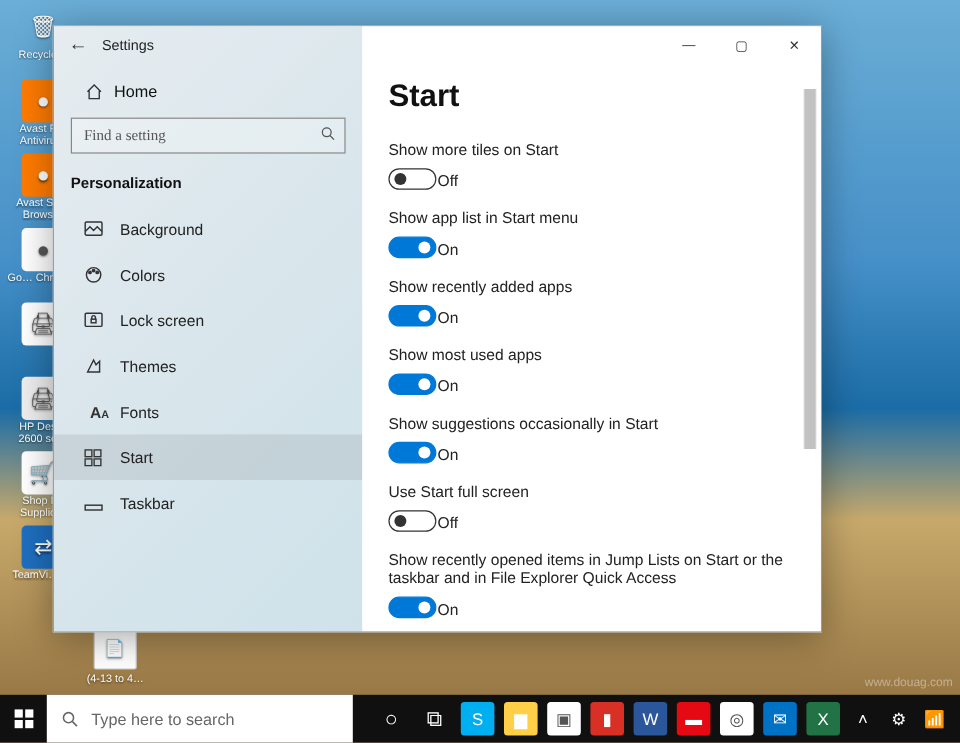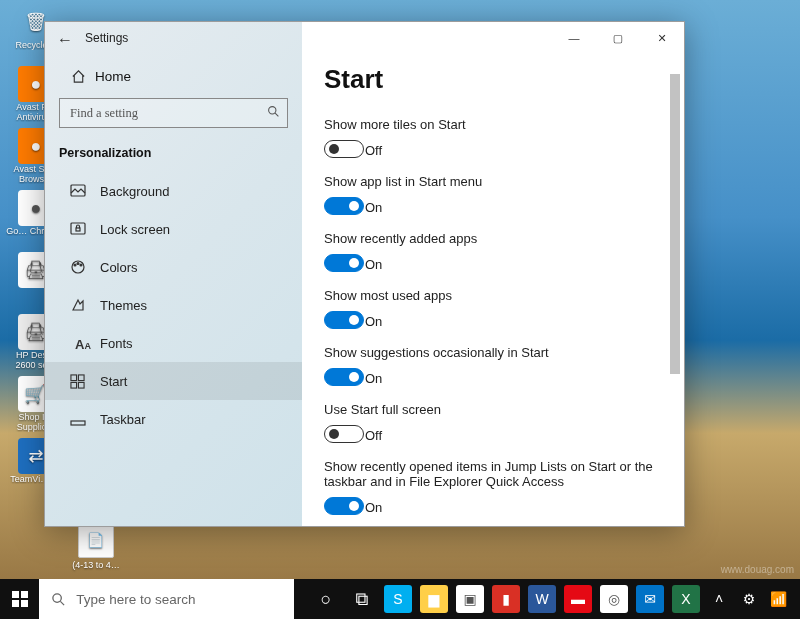--- a/index.html
+++ b/index.html
@@ -170,37 +170,37 @@
               <svg width="16" height="16" viewBox="0 0 16 16" stroke="#333" fill="none" stroke-width="1.2">
                 <rect x="1" y="2" width="14" height="11" rx="1"></rect>
                 <path d="M1 10 L5 6 L8 9 L11 6 L15 10"></path>
               </svg>
             </span>
             <span>Background</span>
           </div>
           <div class="nav-item">
             <span class="icn">
               <svg width="16" height="16" viewBox="0 0 16 16" stroke="#333" fill="none" stroke-width="1.2">
-                <rect x="1" y="2" width="14" height="11" rx="1"></rect>
-                <rect x="6" y="7" width="4" height="3"></rect>
-                <path d="M6.5 7 V5.5 a1.5 1.5 0 0 1 3 0 V7"></path>
-              </svg>
-            </span>
-            <span>Lock screen</span>
-          </div>
-          <div class="nav-item">
-            <span class="icn">
-              <svg width="16" height="16" viewBox="0 0 16 16" stroke="#333" fill="none" stroke-width="1.2">
                 <circle cx="8" cy="8" r="6"></circle>
                 <circle cx="5" cy="6" r="1" fill="#333"></circle>
                 <circle cx="8" cy="4.5" r="1" fill="#333"></circle>
                 <circle cx="11" cy="6" r="1" fill="#333"></circle>
               </svg>
             </span>
             <span>Colors</span>
+          </div>
+          <div class="nav-item">
+            <span class="icn">
+              <svg width="16" height="16" viewBox="0 0 16 16" stroke="#333" fill="none" stroke-width="1.2">
+                <rect x="1" y="2" width="14" height="11" rx="1"></rect>
+                <rect x="6" y="7" width="4" height="3"></rect>
+                <path d="M6.5 7 V5.5 a1.5 1.5 0 0 1 3 0 V7"></path>
+              </svg>
+            </span>
+            <span>Lock screen</span>
           </div>
           <div class="nav-item">
             <span class="icn">
               <svg width="16" height="16" viewBox="0 0 16 16" stroke="#333" fill="none" stroke-width="1.2">
                 <path d="M3 13 L8 3 L10 7 L13 4 V13 Z"></path>
               </svg>
             </span>
             <span>Themes</span>
           </div>
           <div class="nav-item">

